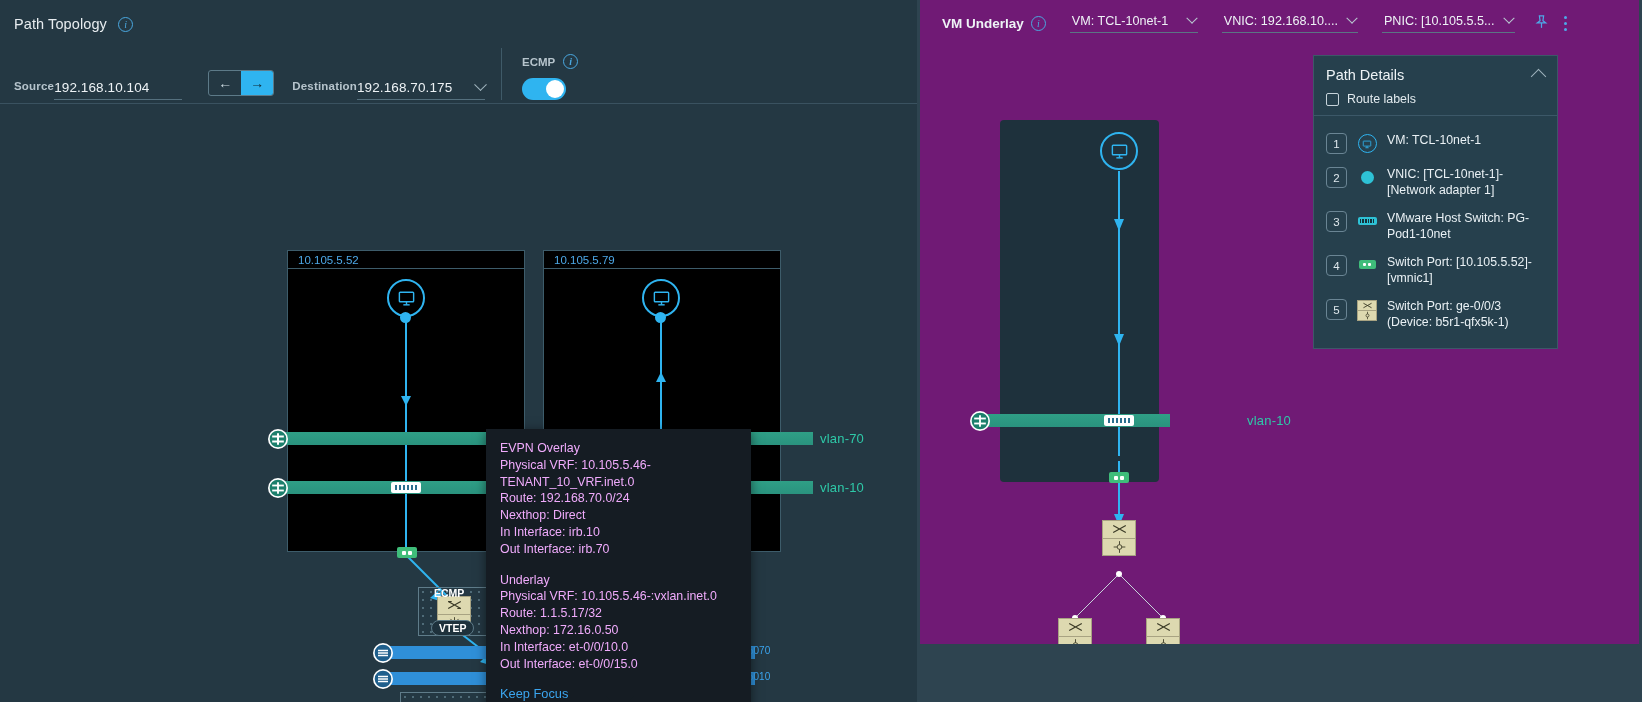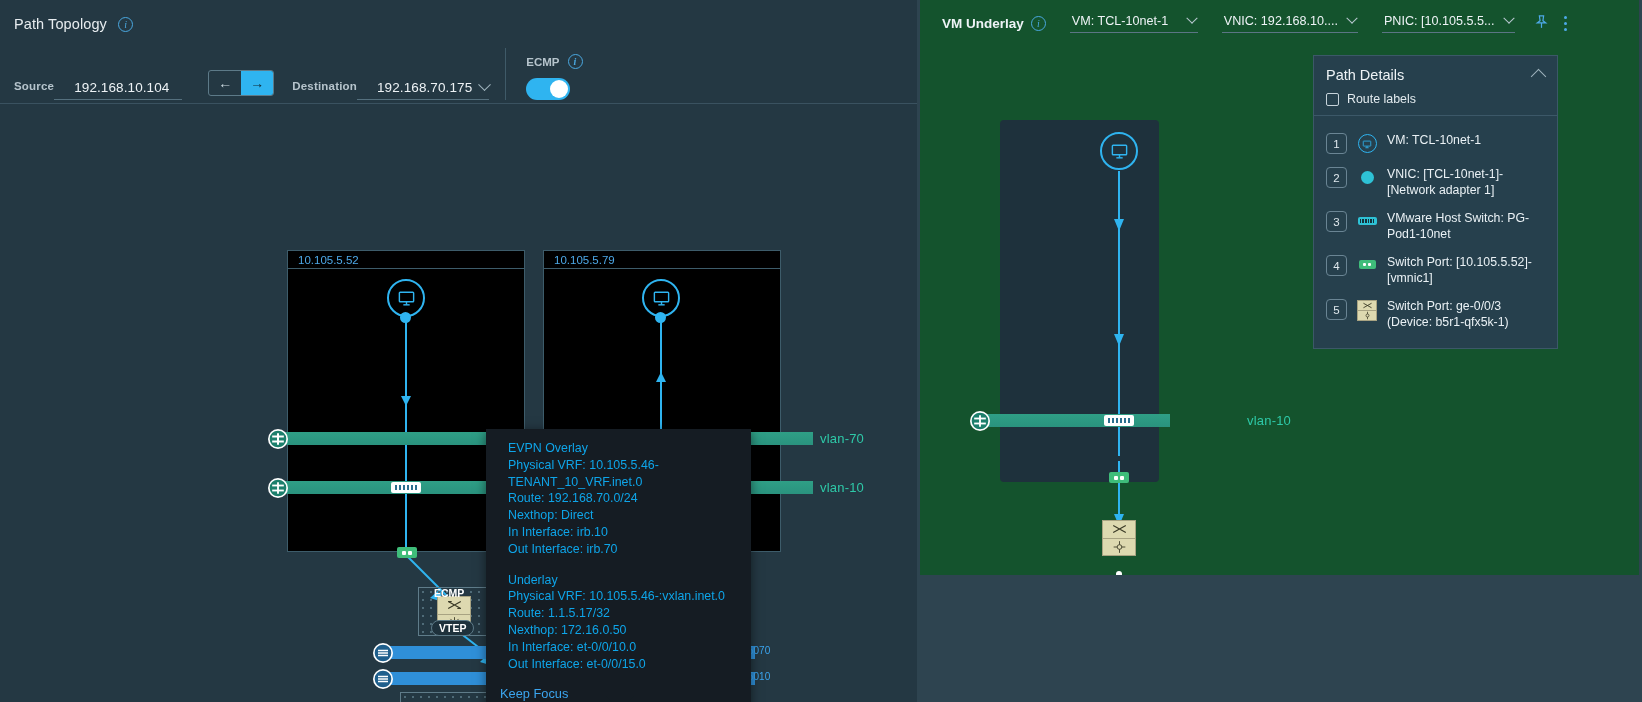--- a/index.html
+++ b/index.html
@@ -48,21 +48,21 @@
     font-size: 11.5px; color: #b6c4cc; font-weight: bold;
     margin-bottom: 6px; letter-spacing: .2px;
   }
   .field-value-wrap {
     display: flex; align-items: center; gap: 8px;
     border-bottom: 1px solid #55707e;
     padding-bottom: 4px;
     min-width: 128px;
   }
   .field-value {
-    font-size: 13.5px; color: #edf2f5; letter-spacing: .1px; margin-left: 20px;
+    font-size: 13.5px; color: #edf2f5; letter-spacing: .1px;
   }
   .chev {
     margin-left: auto; width: 9px; height: 9px;
     border-right: 1.6px solid #9fb3bd; border-bottom: 1.6px solid #9fb3bd;
     transform: rotate(45deg) translate(-2px,-2px);
   }
   .dir-toggle {
     display: flex; margin: 0 18px 4px 26px;
     border: 1px solid #5d7a88; border-radius: 3px; overflow: hidden;
     height: 26px;
@@ -187,38 +187,37 @@
   
   .tooltip {
     position: absolute; left: 486px; top: 325px;
     width: 265px;
     background: #151c23;
     padding: 11px 14px 12px 14px;
     z-index: 50;
     box-shadow: 0 2px 10px rgba(0,0,0,.5);
   }
   .tooltip .line {
-    font-size: 12.4px; color: #0ea5e9; line-height: 16.8px;
+    font-size: 12.4px; color: #f0abfc; line-height: 16.8px;
     white-space: pre-wrap;
-    margin-left: 8px;
   }
   .tooltip .gap { height: 14px; }
   .tooltip .keep-focus {
     margin-top: 14px; font-size: 12.8px; color: #3ba5ef; cursor: pointer;
   }
   .tooltip-arrow {
     position: absolute; left: 606px; top: 595px;
     width: 0; height: 0;
     border-left: 14px solid transparent; border-right: 14px solid transparent;
     border-top: 14px solid #151c23; z-index: 51;
   }
 
   
   .right-panel {
-    position: relative; width: 719px; height: 575px; background: #14532d;
+    position: relative; width: 719px; height: 644px; background: #701a75;
     overflow: hidden;
   }
   .right-header {
     position: relative; height: 46px;
     display: flex; align-items: center; padding-left: 22px; gap: 0;
   }
   .r-title { font-size: 13.5px; font-weight: bold; color: #eef3f6; }
   .dd {
     display: flex; align-items: center; gap: 10px;
     border-bottom: 1px solid #5b7584;

